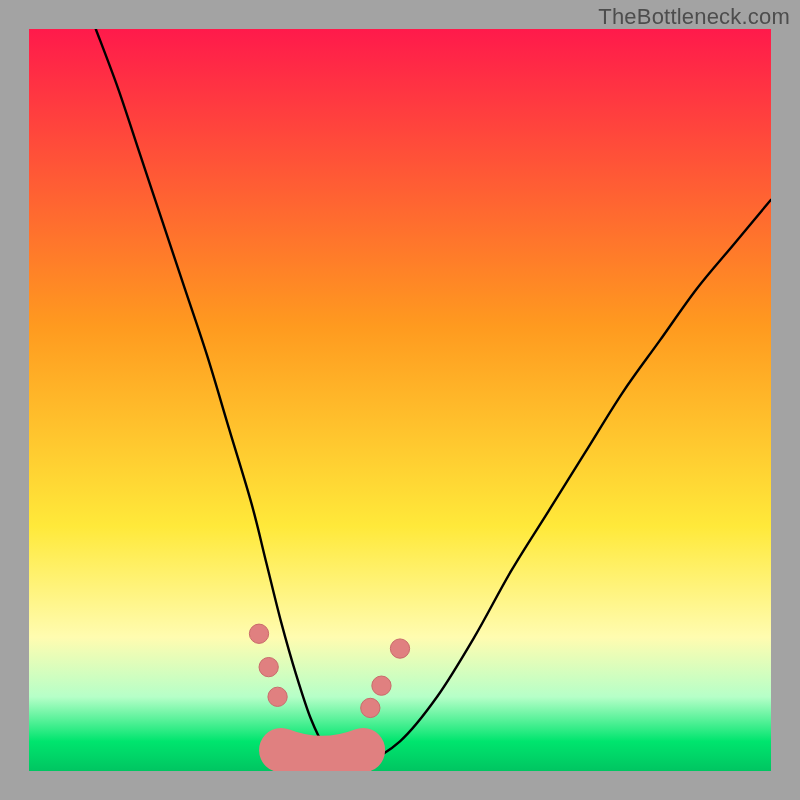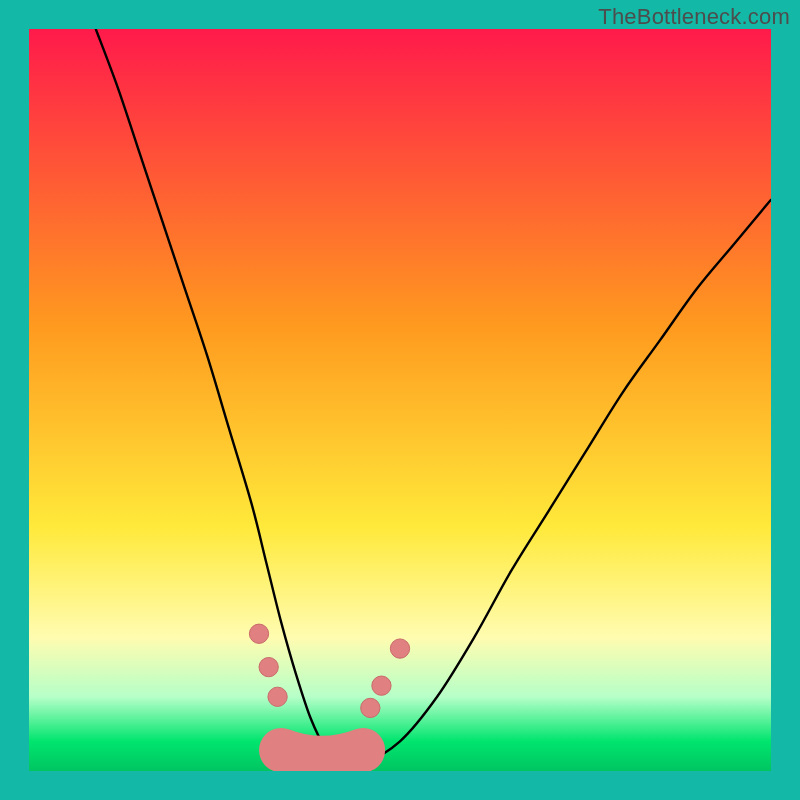--- a/index.html
+++ b/index.html
@@ -10,21 +10,21 @@
     background: #000;
     overflow: hidden;
     font-family: Arial, Helvetica, sans-serif;
   }
   .frame {
     position: absolute;
     left: 0;
     top: 0;
     width: 800px;
     height: 800px;
-    background: #14b8a6;
+    background: #a3a3a3;
   }
   .plot {
     position: absolute;
     left: 29px;
     top: 29px;
     width: 742px;
     height: 742px;
     overflow: hidden;
   }
   .gradient {

